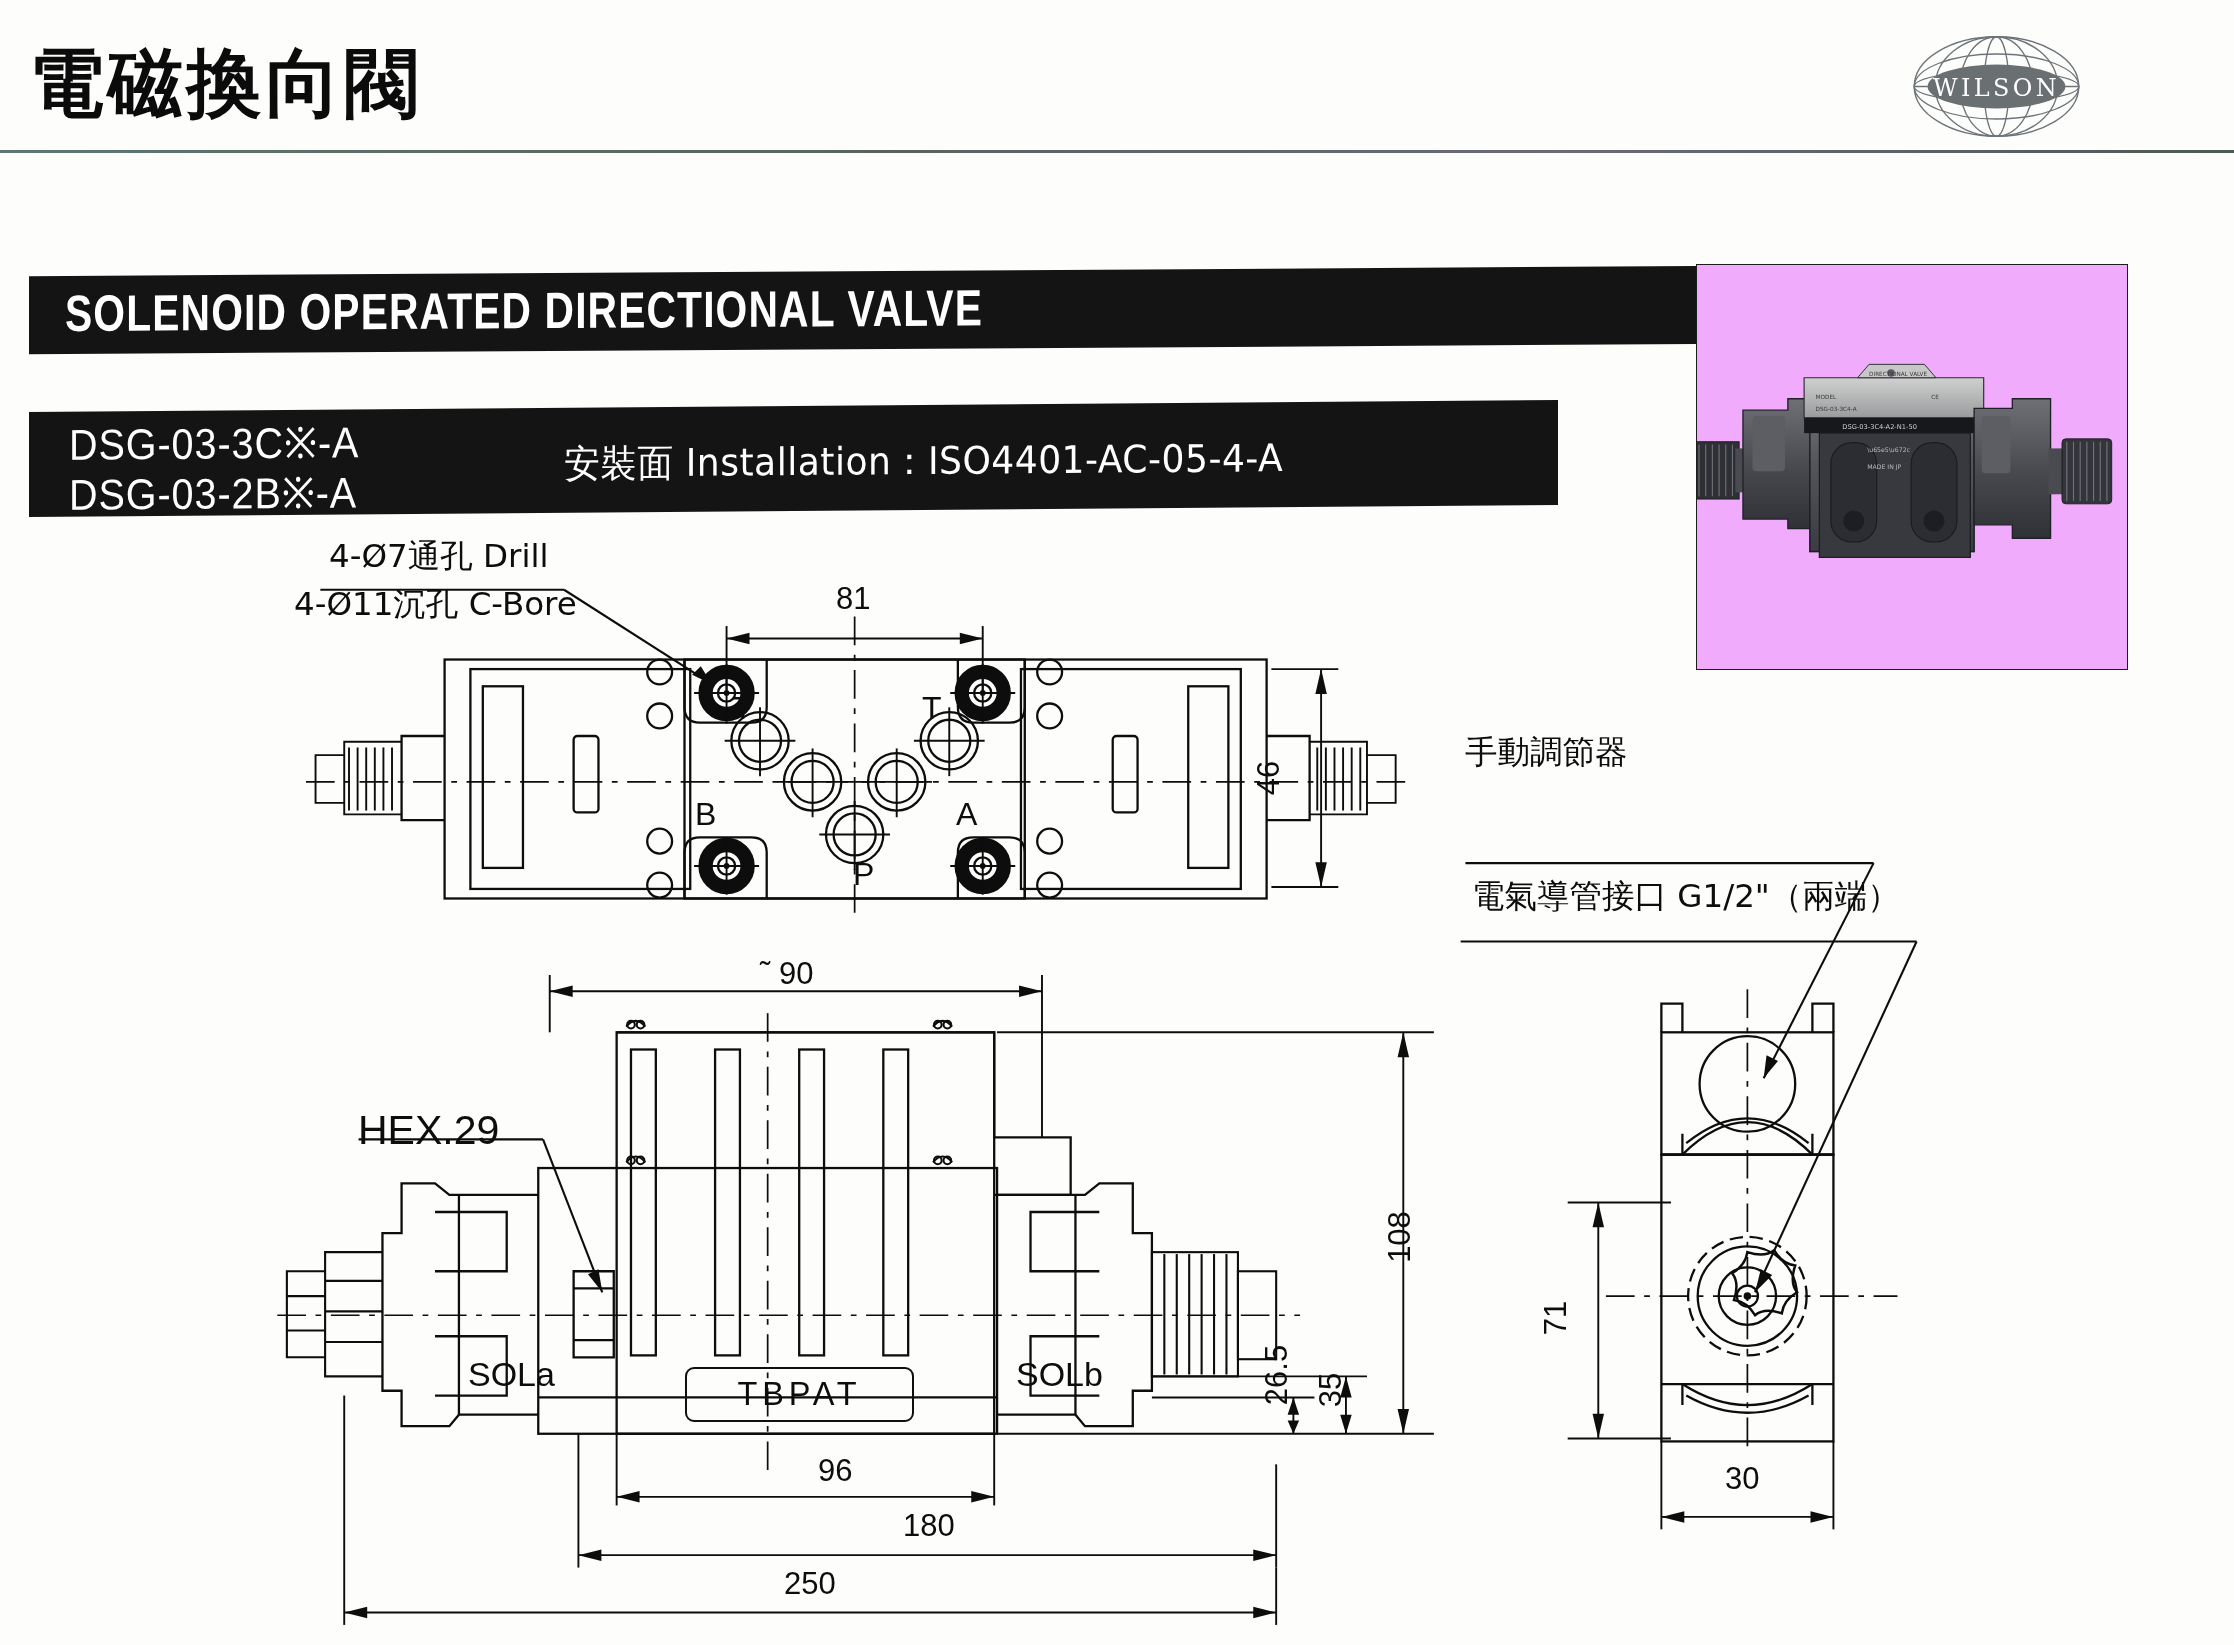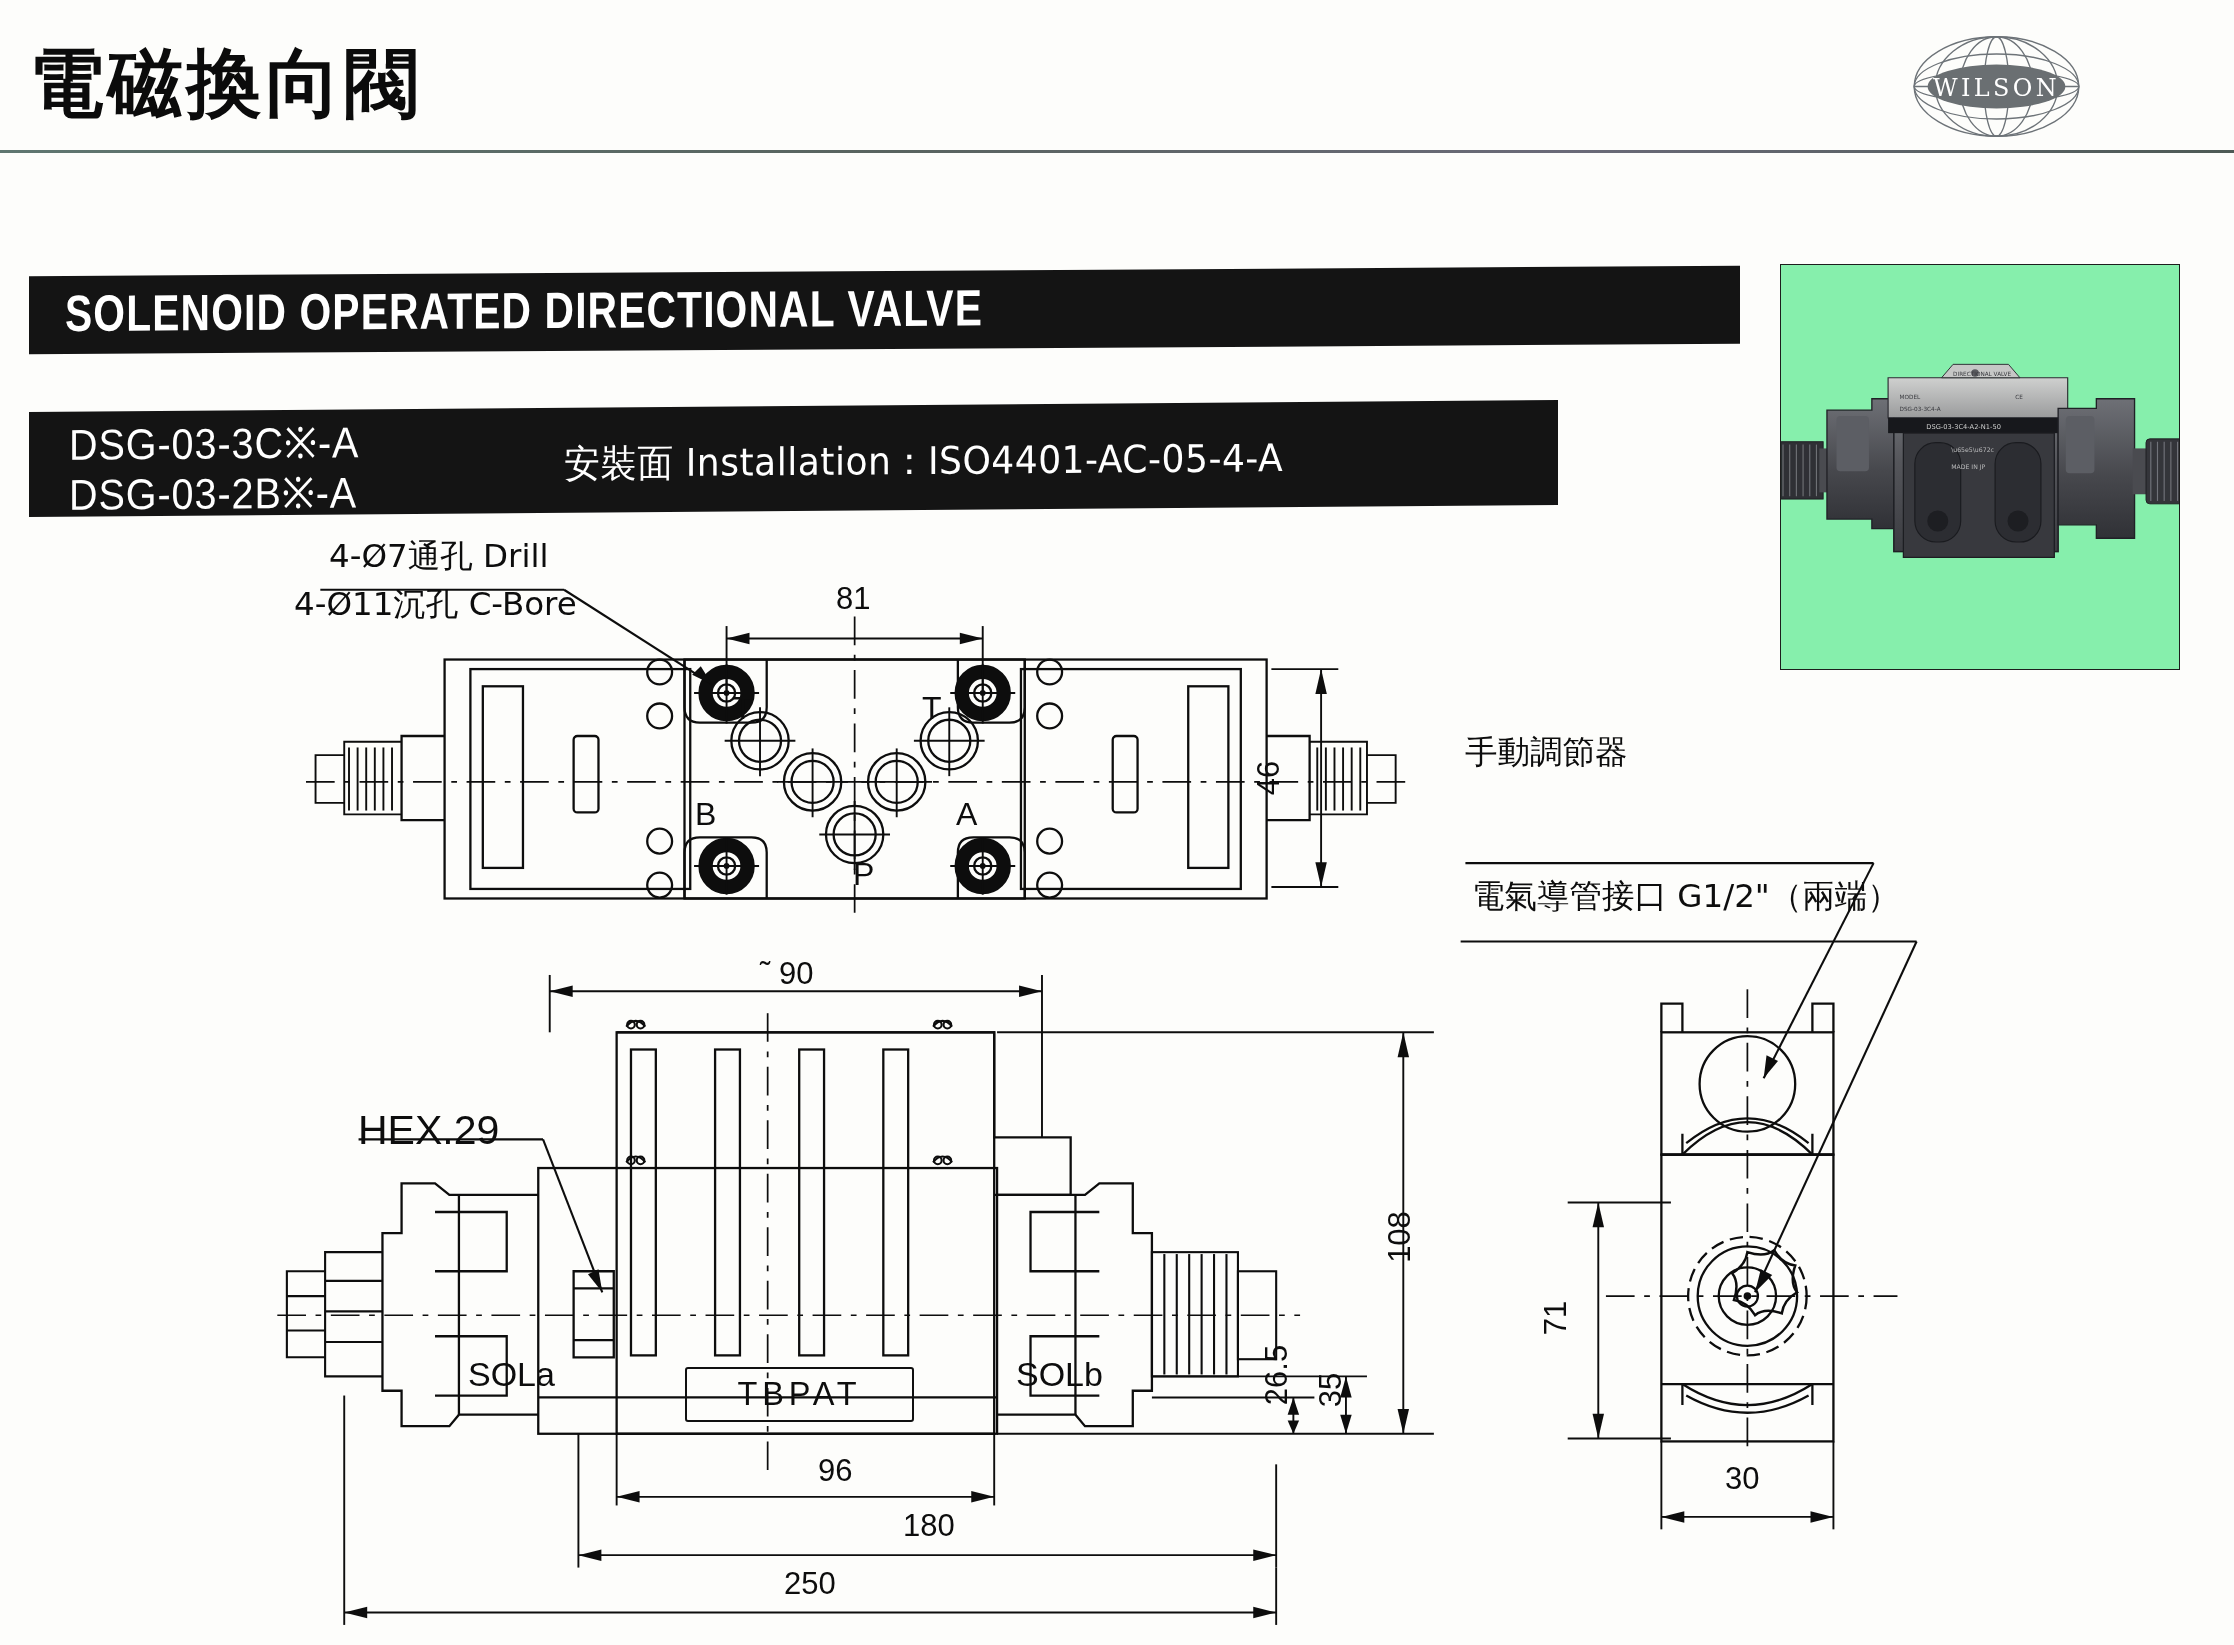--- a/index.html
+++ b/index.html
@@ -54,22 +54,22 @@
   #model-2 { top: 52px; }
   #install-text {
     position: absolute; left: 535px; top: 31px;
     font-size: 38px; letter-spacing: 0.5px; white-space: nowrap;
     transform: scaleX(0.95); transform-origin: left center;
     font-family: "DejaVu Sans", sans-serif;
   }
 
   
   #photo-box {
-    position: absolute; left: 1780px; top: 264px; width: 400px; height: 406px;
-    border: 1.9px solid #1d1d1d; background: #86efac; overflow: hidden;
+    position: absolute; left: 1696px; top: 264px; width: 432px; height: 406px;
+    border: 1.9px solid #1d1d1d; background: #f0abfc; overflow: hidden;
   }
 
   
   #drawing { position: absolute; left: 0; top: 0; width: 2235px; height: 1645px; }
 
   
   .anno {
     position: absolute; color: #0d0d0d; white-space: nowrap;
     font-family: "DejaVu Sans", sans-serif;
   }
@@ -82,21 +82,21 @@
   .port {
     position: absolute; color: #0d0d0d; white-space: nowrap;
     font-family: "Liberation Sans", sans-serif; font-size: 32px;
   }
   .sol {
     position: absolute; color: #0d0d0d; white-space: nowrap;
     font-family: "Liberation Sans", sans-serif; font-size: 34px;
   }
   #nameplate {
     position: absolute; left: 685px; top: 1367px; width: 229px; height: 55px;
-    border: 2.9px solid #101010; border-radius: 3px;
+    border: 2.9px solid #101010; border-radius: 9px;
     display: flex; align-items: center; justify-content: center;
   }
   #nameplate span {
     font-family: "Liberation Sans", sans-serif; font-size: 32.5px;
     letter-spacing: 4.8px; color: #0d0d0d;
   }
 </style>
 </head>
 <body>
 

